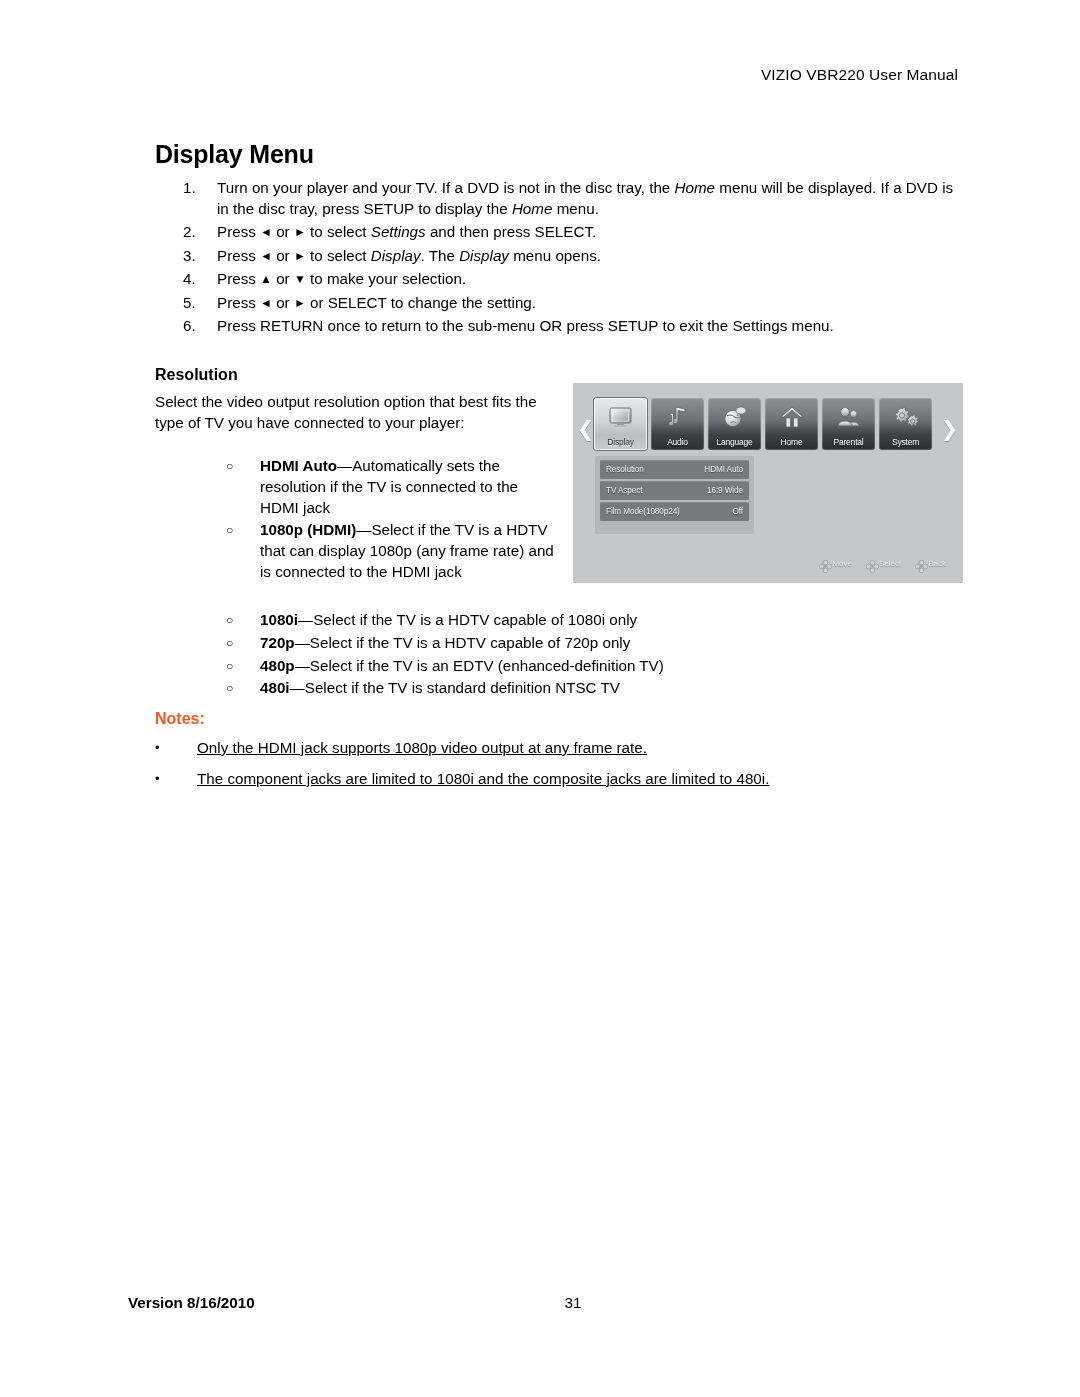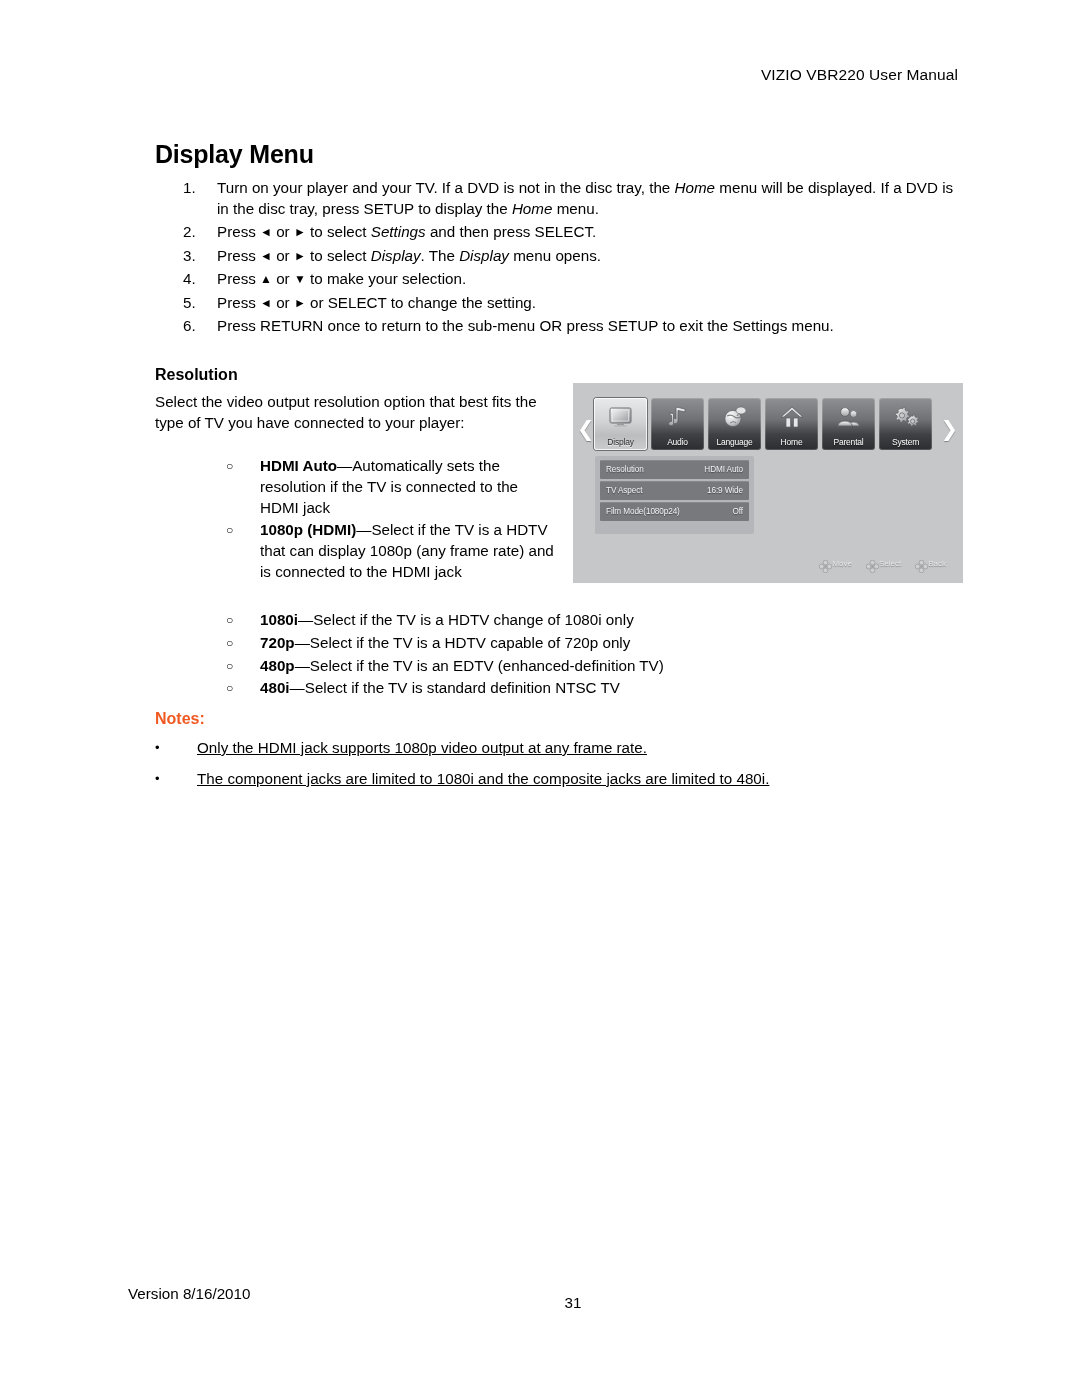--- a/index.html
+++ b/index.html
@@ -137,23 +137,24 @@
   .note-bullet {
     flex: 0 0 42px;
     width: 42px;
     font-size: 13px;
   }
   .note-text { flex: 1; text-decoration: underline; }
 
   
   .footer-version {
     position: absolute;
-    bottom: 95px;
+    bottom: 86px;
     left: 128px;
     font-size: 15.2px;
+    font-weight: bold;
   }
   .footer-page {
     position: absolute;
     bottom: 86px;
     left: 0;
     width: 1080px;
     text-align: center;
     font-size: 15.2px;
     padding-left: 33px;
   }
@@ -347,21 +348,21 @@
       </div>
       <div class="opt">
         <div class="opt-bullet">○</div>
         <div class="opt-text"><b>1080p (HDMI)</b><span>—</span><span>Select if the TV is a HDTV that can display 1080p (any frame rate) and is connected to the HDMI jack</span></div>
       </div>
     </div>
 
   <div class="opt-list-wide">
       <div class="opt">
         <div class="opt-bullet">○</div>
-        <div class="opt-text"><b>1080i</b><span>—</span><span>Select if the TV is a HDTV change of 1080i only</span></div>
+        <div class="opt-text"><b>1080i</b><span>—</span><span>Select if the TV is a HDTV capable of 1080i only</span></div>
       </div>
       <div class="opt">
         <div class="opt-bullet">○</div>
         <div class="opt-text"><b>720p</b><span>—</span><span>Select if the TV is a HDTV capable of 720p only</span></div>
       </div>
       <div class="opt">
         <div class="opt-bullet">○</div>
         <div class="opt-text"><b>480p</b><span>—</span><span>Select if the TV is an EDTV (enhanced-definition TV)</span></div>
       </div>
       <div class="opt">

